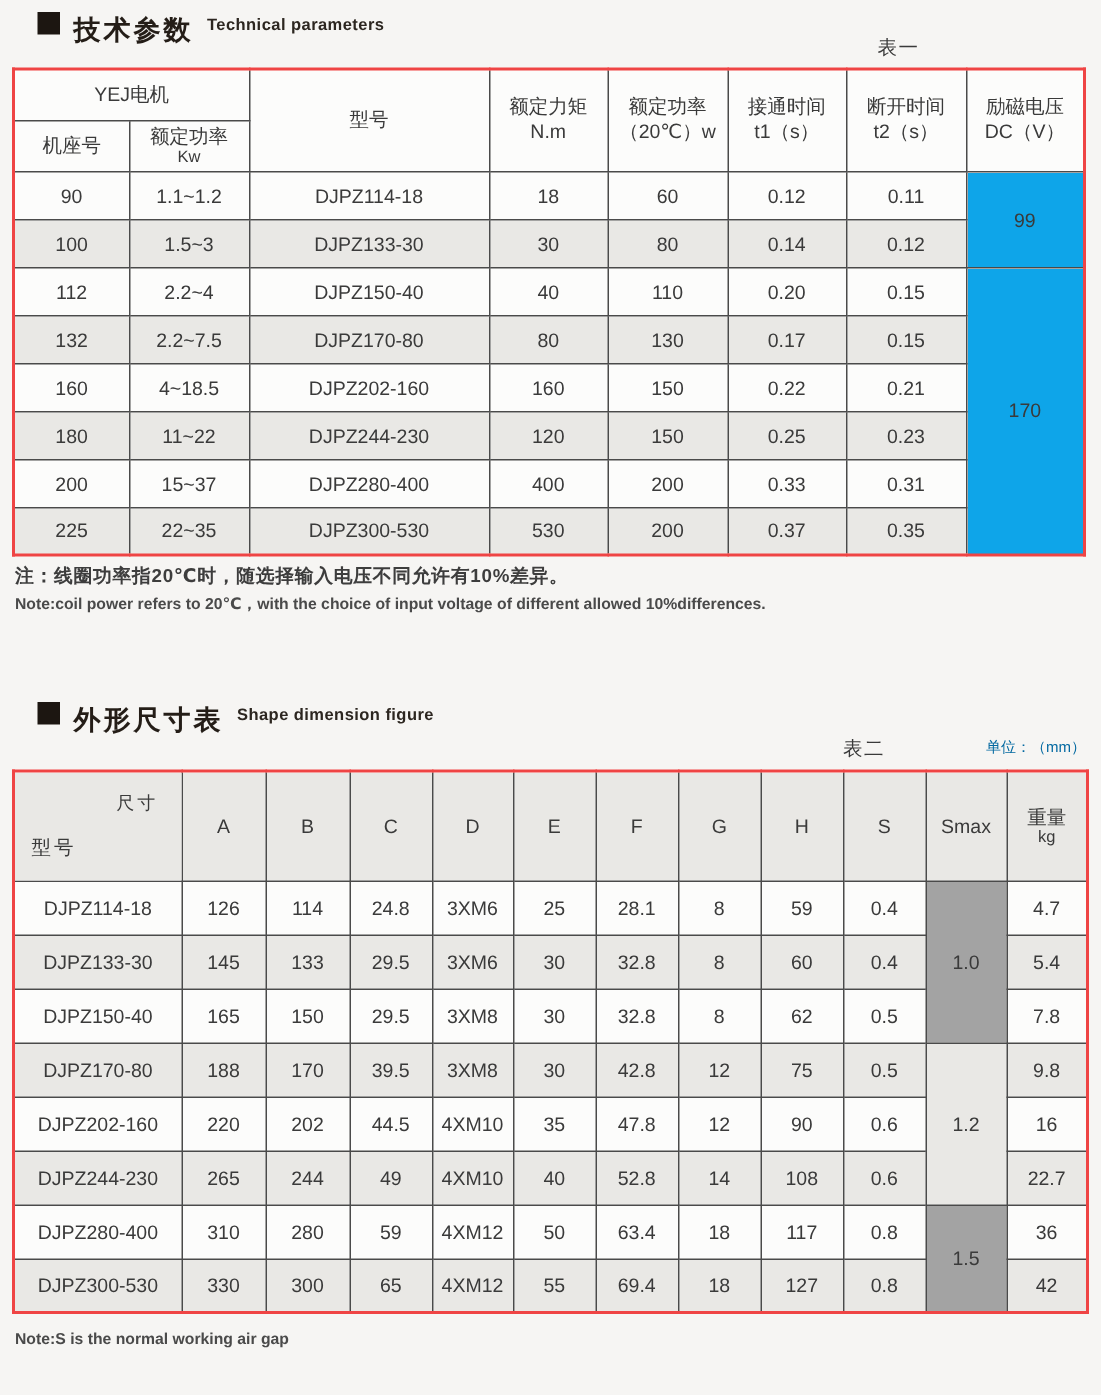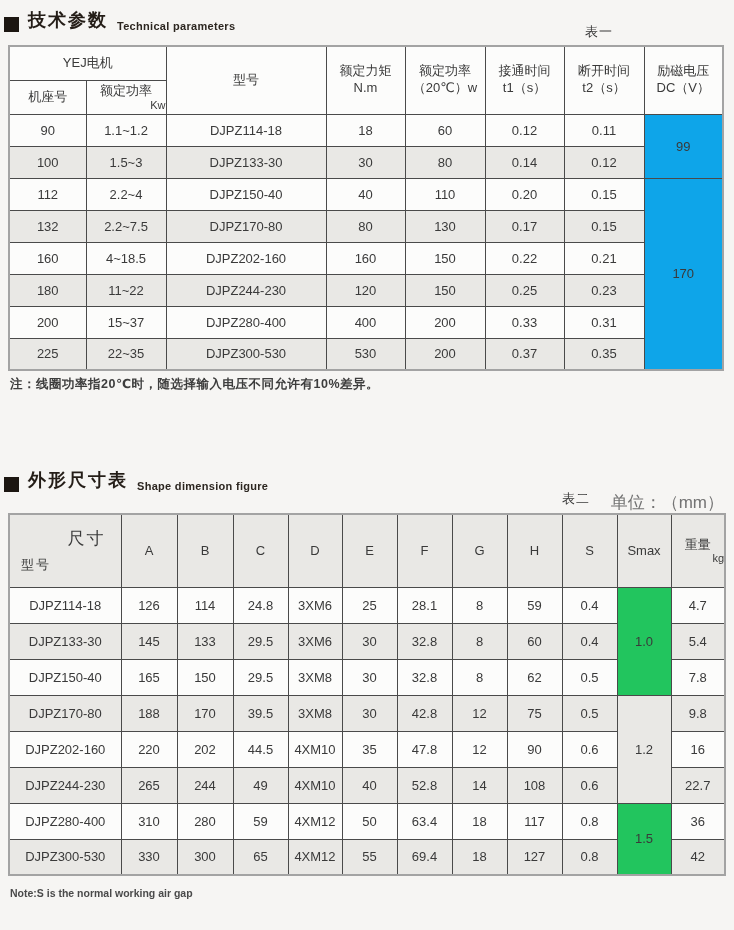--- a/index.html
+++ b/index.html
@@ -1,56 +1,56 @@
 <!DOCTYPE html>
 <html><head>
 <meta charset="utf-8">
 <style>
   * { margin:0; padding:0; box-sizing:border-box; }
   html,body { width:734px; }
   body { font-family:"Liberation Sans","DejaVu Sans",sans-serif; background:#f6f5f3; color:#3a3a3a; }
   .page { position:relative; width:734px; height:930px; background:#f6f5f3; overflow:hidden; }
 
   
-  .sec-title { position:absolute; left:4px; display:flex; align-items:flex-end; gap:9px; }
+  .sec-title { position:absolute; left:25px; display:flex; align-items:flex-start; gap:9px; }
   .sq { width:15px; height:15px; background:#1c1611; flex:0 0 auto; }
   .t-zh { font-size:18px; font-weight:bold; color:#241d17; letter-spacing:2px; }
   .t-en { font-size:11px; font-weight:bold; color:#2c2620; margin-top:3px; letter-spacing:0.3px; }
 
   .tbl-label { position:absolute; font-size:13px; color:#3a3a3a; letter-spacing:1px; }
-  .unit-label { position:absolute; font-size:17px; color:#737373; }
+  .unit-label { position:absolute; font-size:10px; color:#0369a1; }
 
   table { border-collapse:collapse; table-layout:fixed; position:absolute; left:8px; background:#fcfcfb; }
   th, td { border:1px solid #4a4a4a; text-align:center; vertical-align:middle;
            font-size:13px; font-weight:normal; color:#3a3a3a; padding:0; overflow:hidden; }
-  table { border:2px solid #a3a3a3; }
+  table { border:2px solid #ef4444; }
 
   
   #table1 { top:45px; width:714px; }
   #table1 thead tr:nth-child(1) th { height:34px; }
   #table1 thead tr:nth-child(2) th { height:34px; }
   #table1 tbody td { height:32px; }
   #table1 tbody tr:nth-child(even) td { background:#e9e8e5; }
   #table1 tbody td.merged { background:#0ea5e9; }
   .two-line { line-height:1.3; }
-  .unit-small { font-size:11px; display:block; line-height:1.05;text-align:right; }
+  .unit-small { font-size:11px; display:block; line-height:1.05; }
 
   
   #table2 { top:513px; width:716px; }
   #table2 thead th { height:73px; background:#e9e8e5; }
   #table2 tbody td { height:36px; }
   #table2 tbody tr:nth-child(even) td { background:#e9e8e5; }
-  #table2 tbody td.merged { background:#22c55e; }
+  #table2 tbody td.merged { background:#a3a3a3; }
 
   .diag { position:relative;
     background-image:linear-gradient(to bottom right,
       transparent calc(50% - 0.7px), #4a4a4a calc(50% - 0.7px),
       #4a4a4a calc(50% + 0.7px), transparent calc(50% + 0.7px));
   }
-  .diag .lbl-dim   { position:absolute; top:12px; right:15px; font-size:17px; letter-spacing:2px; }
+  .diag .lbl-dim   { position:absolute; top:12px; right:15px; font-size:12px; letter-spacing:2px; }
   .diag .lbl-model { position:absolute; bottom:13px; left:11px; font-size:13px; letter-spacing:2px; }
 
   .note { position:absolute; left:10px;font-weight:bold; }
   .note .zh { font-size:12.5px; color:#3d3d3d; letter-spacing:0.5px; }
   .note .en { font-size:10.5px; color:#4a4a4a; margin-top:3px; }
 </style>
 </head>
 <body>
 
 <div class="page">
@@ -180,20 +180,21 @@
           <td>530</td>
           <td>200</td>
           <td>0.37</td>
           <td>0.35</td>
         </tr>
       </tbody>
   </table>
 
   <div class="note" style="top:376px;">
     <div class="zh">注：线圈功率指20℃时，随选择输入电压不同允许有10%差异。</div>
+    <div class="en">Note:coil power refers to 20℃，with the choice of input voltage of different allowed 10%differences.</div>
   </div>
 
   <div class="sec-title" style="top:468px;">
     <span class="sq"></span>
     <span class="t-zh">外形尺寸表</span>
     <span class="t-en">Shape dimension figure</span>
   </div>
 
   <div class="tbl-label" style="top:490px; left:562px;">表二</div>
   <div class="unit-label" style="top:491px; right:10px;">单位：（mm）</div>

